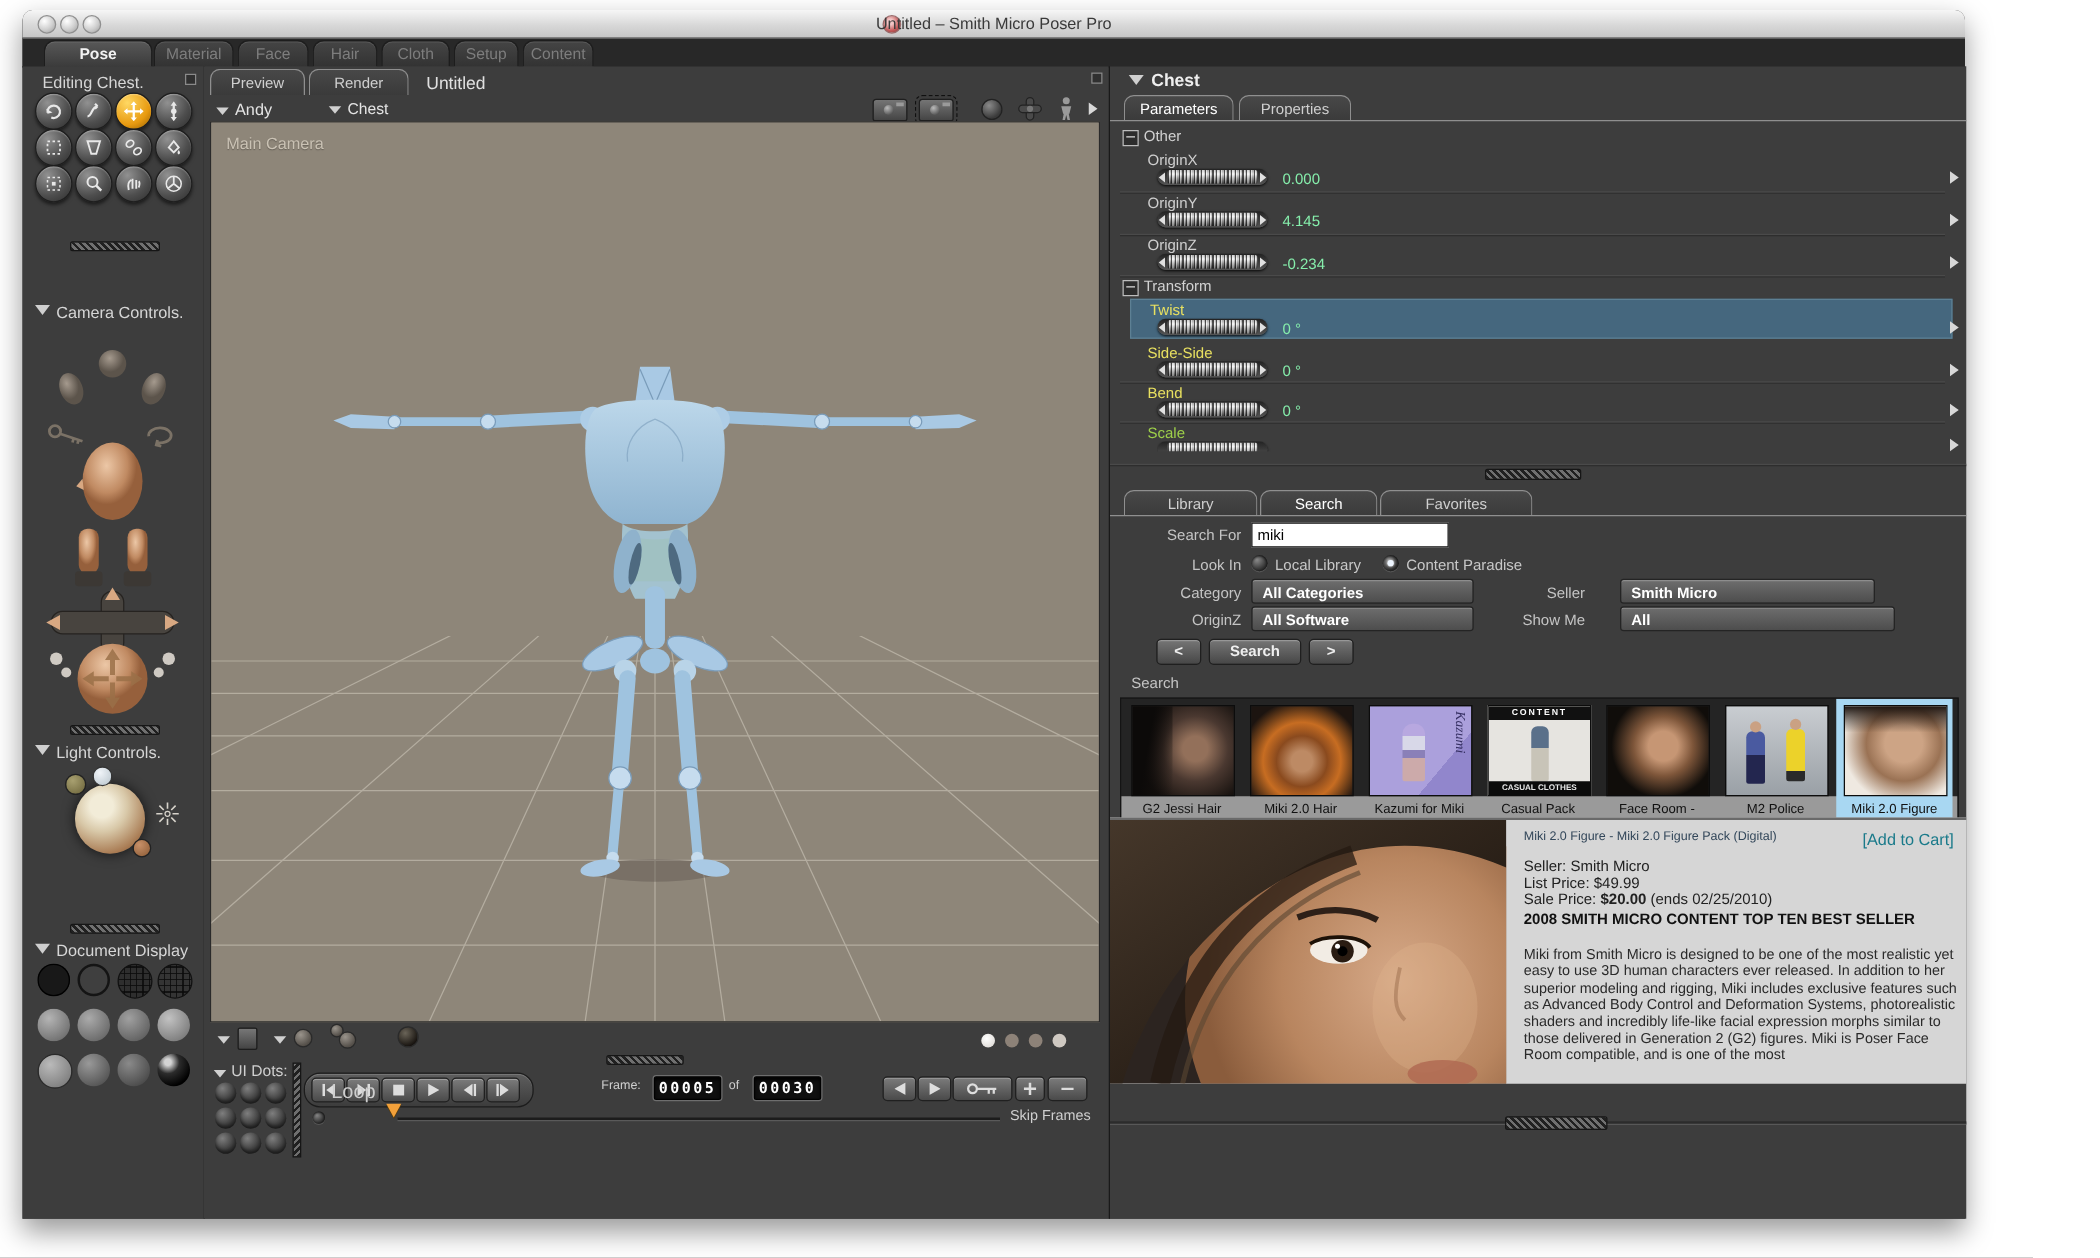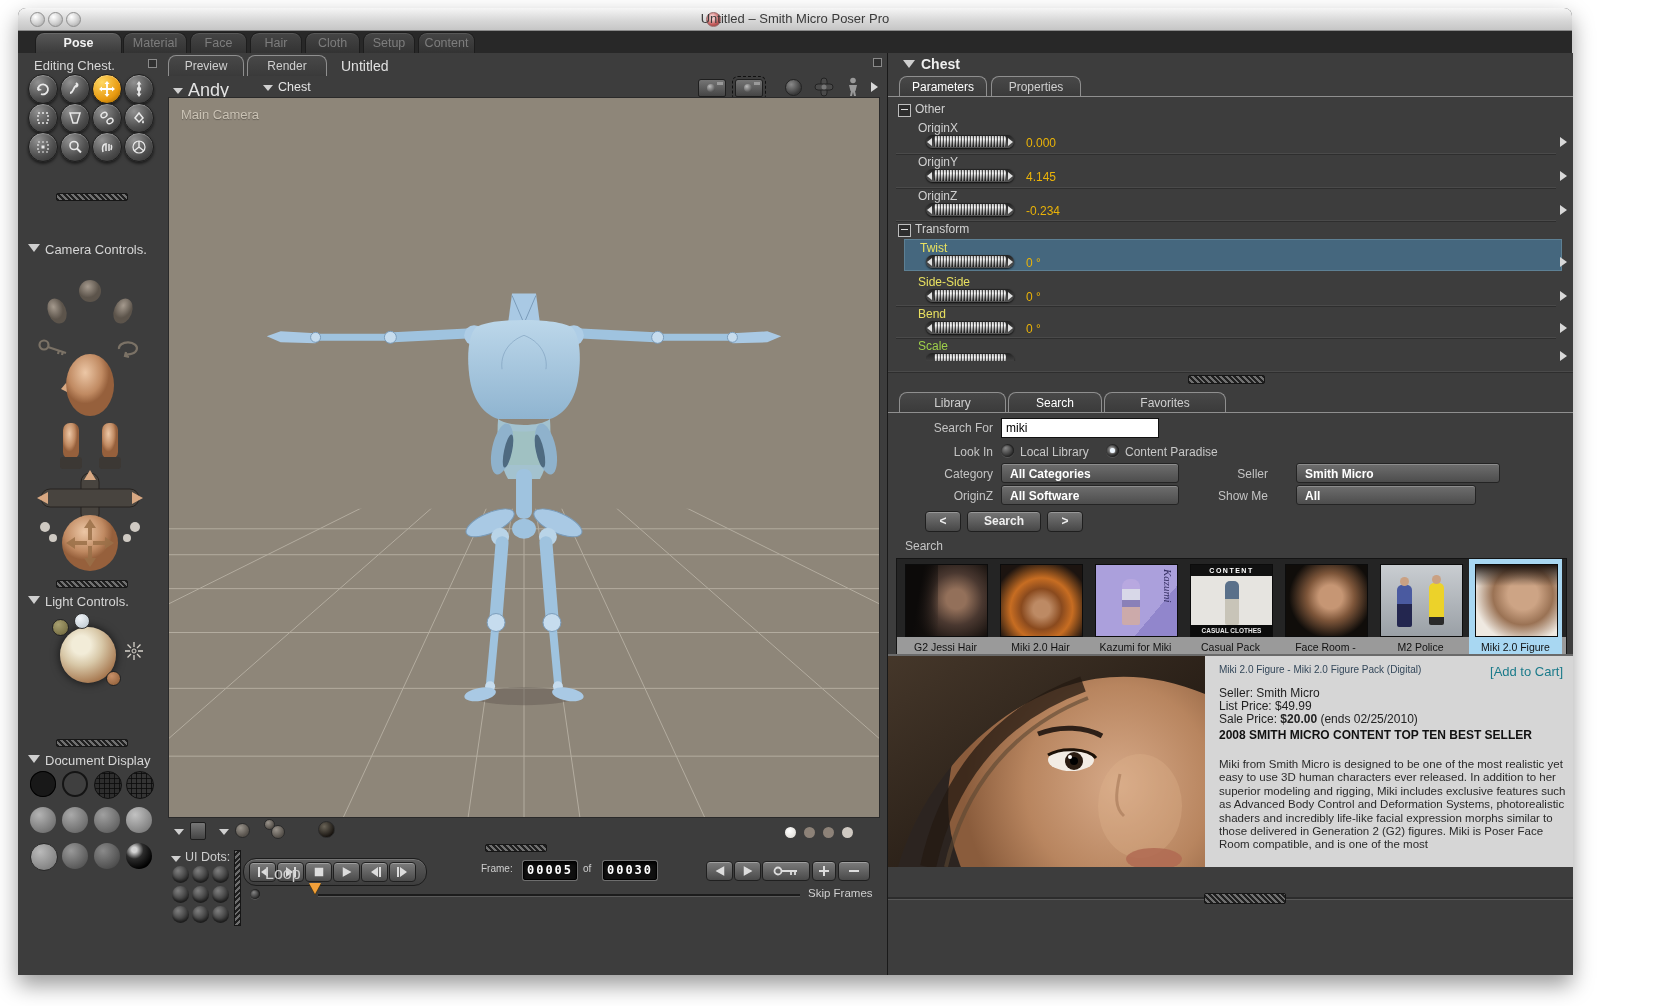--- a/index.html
+++ b/index.html
@@ -65,21 +65,21 @@
   .ctl-label{position:absolute;font-size:10px;color:#cfcfcf;}
   .sphere{position:absolute;border-radius:50%;background:radial-gradient(circle at 35% 28%,#7e7e7e,#3a3a3a 60%,#262626);box-shadow:inset 0 -2px 3px rgba(0,0,0,.5);}
   #loop-groove{position:absolute;left:155px;top:841px;width:482px;height:2px;background:#1c1c1c;box-shadow:0 1px 0 #5a5a5a;}
   #loop-marker{position:absolute;left:146px;top:830px;width:0;height:0;border:6px solid transparent;border-top:11px solid #f2a03a;filter:drop-shadow(0 1px 0 #5a3a00);}
   .radio{position:absolute;width:13px;height:13px;border-radius:50%;background:radial-gradient(circle at 35% 30%,#8a8a8a,#232323 75%);box-shadow:inset 0 1px 2px rgba(0,0,0,.8),0 1px 0 rgba(255,255,255,.12);}
   .radio.sel::after{content:"";position:absolute;left:4px;top:4px;width:5px;height:5px;border-radius:50%;background:#eef6ff;box-shadow:0 0 2px #fff;}
   
   #rp{position:absolute;left:869px;top:45px;width:685px;height:922px;background:#3d3d3d;border-left:1px solid #191919;}
   .plabel{position:absolute;font-size:12px;color:#cfcfcf;}
   .plabel.y{color:#e8e060;} .plabel.g{color:#9ed04a;}
-  .pval{position:absolute;font-size:12px;color:#eab308;}
+  .pval{position:absolute;font-size:12px;color:#86efac;}
   .dial{position:absolute;width:88px;height:13px;border-radius:7px;background:linear-gradient(180deg,#222,#555);box-shadow:0 1px 2px rgba(0,0,0,.8);}
   .dstripes{position:absolute;left:8px;right:8px;top:1px;bottom:1px;border-radius:2px;
     background-image:repeating-linear-gradient(90deg,rgba(15,15,15,.7) 0 1px,rgba(255,255,255,.35) 1px 2px,rgba(60,60,60,.15) 2px 3px),
       linear-gradient(180deg,#b8b8b8,#f4f4f4 30%,#9a9a9a 62%,#3c3c3c);}
   .da{position:absolute;top:3px;width:0;height:0;border:4px solid transparent;}
   .da.l{left:1px;border-right:5px solid #e0e0e0;border-left:0;}
   .da.r{right:1px;border-left:5px solid #e0e0e0;border-right:0;}
   .rowarrow{position:absolute;left:672px;width:0;height:0;border-top:5px solid transparent;border-bottom:5px solid transparent;border-left:7px solid #d8d8d8;}
   .gbox{position:absolute;width:11px;height:11px;border:1px solid #bdbdbd;background:#2d2d2d;}
   .gbox::after{content:"";position:absolute;left:2px;right:2px;top:4px;height:1px;background:#ddd;}
@@ -313,21 +313,21 @@
     <div class="ds grid-tex-lt" style="left:76px;top:790px;background-color:#888;background-image:radial-gradient(circle at 35% 30%,#8a8a8a,#3a3a3a)"></div>
     <div class="ds" style="left:108px;top:790px;background:radial-gradient(circle at 32% 26%,#d4d4d4 0 10%,#2c2c2c 35%,#000 75%)"></div>
   </div>
 
   <div id="doc">
     <div class="ptab" style="left:5px;top:2px;width:74px">Preview</div>
     <div class="ptab" style="left:84px;top:2px;width:78px">Render</div>
     <div class="abs" style="left:178px;top:5px;font-size:14px;color:#e0e0e0">Untitled</div>
     <div class="abs shadebox" style="left:710px;top:5px"></div>
 
-    <div class="abs" style="left:10px;top:27px;font-size:18px;color:#e4e4e4"><span class="tri-s"></span><span>Andy</span></div>
+    <div class="abs" style="left:10px;top:27px;font-size:13px;color:#e4e4e4"><span class="tri-s"></span><span>Andy</span></div>
     <div class="abs" style="left:100px;top:27px;font-size:12.5px;color:#e4e4e4"><span class="tri-s"></span><span>Chest</span></div>
     <div class="icam" style="left:535px;top:26px"></div>
     <div class="icam dash" style="left:572px;top:26px"></div>
     <div class="iball" style="left:622px;top:26px"></div>
     <svg class="abs" style="left:650px;top:23px" width="22" height="22" viewBox="0 0 22 22">
       <rect x="8" y="2" width="6" height="18" rx="3" fill="#4a4a4a" stroke="#222"></rect>
         <rect x="2" y="8" width="18" height="6" rx="3" fill="#4a4a4a" stroke="#222"></rect>
         <circle cx="11" cy="11" r="2.5" fill="#777"></circle>
     </svg>
     <svg class="abs" style="left:684px;top:24px" width="12" height="20" viewBox="0 0 12 20">
@@ -607,21 +607,21 @@
     <div class="abs" style="left:237px;top:392px;font-size:12px;color:#c8c8c8">Content Paradise</div>
 
     <div class="flabel" style="left:25px;top:414px">Category</div>
     <div class="dd" style="left:113px;top:410px;width:178px">All Categories</div>
     <div class="flabel" style="left:300px;top:414px">Seller</div>
     <div class="dd" style="left:408px;top:410px;width:204px">Smith Micro</div>
 
     <div class="flabel" style="left:25px;top:436px">OriginZ</div>
     <div class="dd" style="left:113px;top:432px;width:178px">All Software</div>
     <div class="flabel" style="left:300px;top:436px">Show Me</div>
-    <div class="dd" style="left:408px;top:432px;width:180px">All</div>
+    <div class="dd" style="left:408px;top:432px;width:220px">All</div>
 
     <div class="sbtn" style="left:37px;top:458px;width:34px">&lt;</div>
     <div class="sbtn" style="left:79px;top:458px;width:72px">Search</div>
     <div class="sbtn" style="left:159px;top:458px;width:34px">&gt;</div>
 
     <div class="abs" style="left:17px;top:486px;font-size:12px;color:#c4c4c4">Search</div>
 
     <div id="strip">
       <div id="strip-labelband"></div>
       <div class="thumb" style="left:2px">

